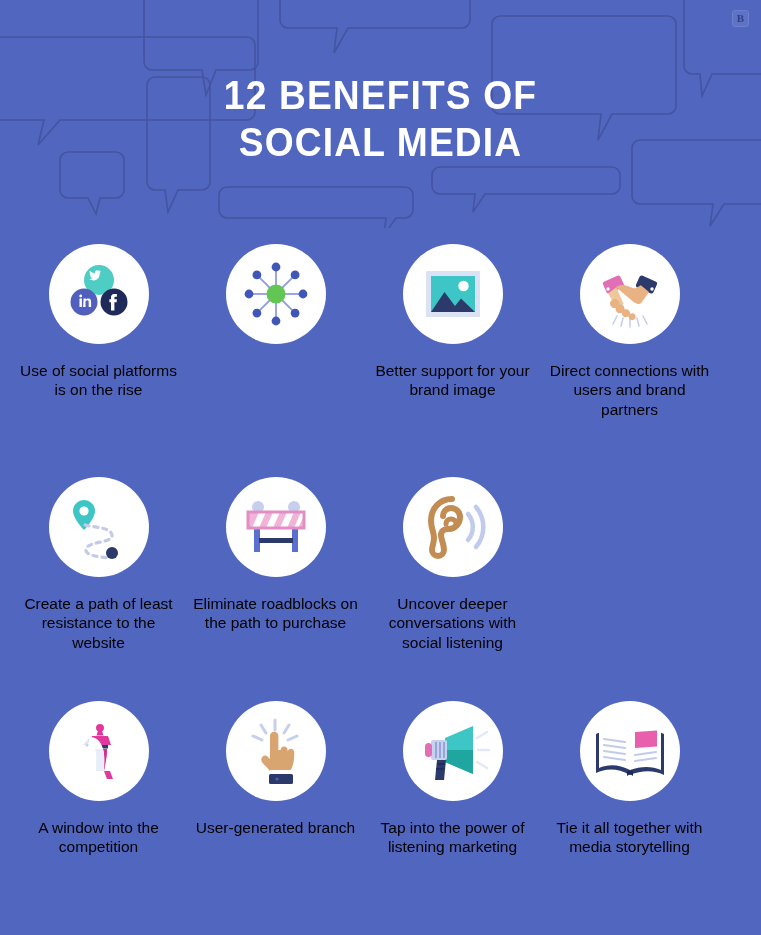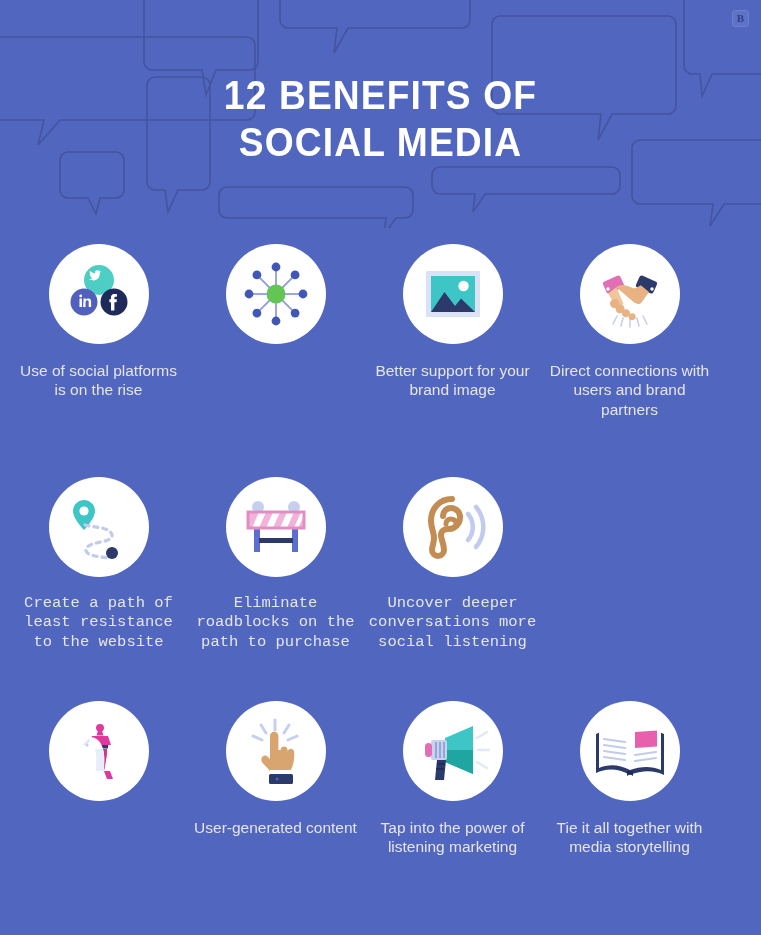--- a/index.html
+++ b/index.html
@@ -56,35 +56,35 @@
     padding:16px 10px 0 10px;
   }
   .row { display:flex; }
   .cell {
     width:177px;
     display:flex;
     flex-direction:column;
     align-items:center;
   }
   .row1 .cell { height:233px; }
-  .row2 .cell { height:224px;font-family:Liberation Mono, monospace; }
+  .row2 .cell { height:224px; }
   .row3 .cell { height:225px; }
 
   .disc {
     width:100px; height:100px;
     border-radius:50%;
     background:#ffffff;
     display:flex; align-items:center; justify-content:center;
     flex:0 0 auto;
   }
   .disc svg { display:block; }
 
   .cap {
     margin-top:17px;
-    color:#e5e5e5;
+    color:#000000;
     font-size:15.5px;
     line-height:1.25;
     text-align:center;
     width:168px;
   }
 
   #footer { position:absolute; left:0; bottom:0; width:761px; height:22px; background:#5166bf; }
 </style>
 </head>
 <body>
@@ -253,21 +253,21 @@
         <div class="disc">
           <svg width="74" height="74" viewBox="0 0 74 74">
             <path d="M36 9C23 9 15 19 15 31c0 7 3 11 3 17 0 5-2 8-2 12a6 6 0 0 0 12 0c0-7-3-10-3-15 0-4 3-6 7-6 7 0 12-5 12-12 0-5-4-9-9-9s-8 4-8 8" fill="none" stroke="#c28c52" stroke-width="6" stroke-linecap="round" stroke-linejoin="round"></path>
             <path d="M30 34c0-3 2-5 5-5s5 2 5 5-2 5-5 5" fill="none" stroke="#c28c52" stroke-width="5" stroke-linecap="round"></path>
             <g fill="none" stroke="#c0cbee" stroke-width="4.5" stroke-linecap="round">
               <path d="M52 24a20 20 0 0 1 0 26"></path>
               <path d="M60 17a31 31 0 0 1 0 40"></path>
             </g>
           </svg>
         </div>
-        <div class="cap">Uncover deeper conversations more social listening</div>
+        <div class="cap">Uncover deeper conversations with social listening</div>
       </div>
     </div>
 
     <div class="row row3">
 
       <div class="cell">
         <div class="disc">
           <svg width="74" height="74" viewBox="0 0 74 74">
             <g>
               <path d="M38 10a4 4 0 0 1 4 4c0 1.4-.7 2.6-1.8 3.3l1.3 4.2h-7l1.3-4.2A3.9 3.9 0 0 1 34 14a4 4 0 0 1 4-4z" fill="#e0399e"></path>
@@ -279,39 +279,40 @@
             </g>
             <g>
               <path d="M28 23c-2 3-5 6-8 8-3 2-5 5-5 9 0 3 2 5 4 5l3-4 2 2c-1 5-2 9-2 14h20c0-8 1-15-1-22-2-8-7-12-13-12z" fill="#ffffff"></path>
               <path d="M27 24c-1.5 2.5-4 5-6.5 7 3 0 5-1 7-3z" fill="#dfe5f7"></path>
               <circle cx="25" cy="31" r="1.6" fill="#c6cfee"></circle>
               <path d="M18 57h24l3 8H15z" fill="#ffffff"></path>
               <path d="M33 35c2 7 1 14 1 22h8c0-8 1-15-1-22z" fill="#e8edfa"></path>
             </g>
           </svg>
         </div>
+        <div class="cap">A window into the competition</div>
       </div>
 
       <div class="cell">
         <div class="disc">
           <svg width="74" height="74" viewBox="0 0 74 74">
             <g stroke="#c6cfee" stroke-width="3" stroke-linecap="round">
               <line x1="36" y1="6" x2="36" y2="16"></line>
               <line x1="22" y1="11" x2="27" y2="19"></line>
               <line x1="50" y1="11" x2="45" y2="19"></line>
               <line x1="14" y1="22" x2="23" y2="26"></line>
               <line x1="58" y1="22" x2="49" y2="26"></line>
             </g>
             <path d="M31 22c0-2.4 1.9-4.3 4.2-4.3s4.2 1.9 4.2 4.3v14h2.2c0-2 1.6-3.6 3.5-3.6s3.5 1.6 3.5 3.6v2c0-1.8 1.5-3.2 3.3-3.2s3.3 1.4 3.3 3.2v3.1c0 9-2.7 14.4-5.5 17.9H32c-2-4-5-6.5-8-9.6-2.2-2.4-2.2-5.4-.3-7 1.8-1.5 3.8-1 5.3.6l2 2.1z" fill="#d8a571"></path>
             <rect x="31" y="56" width="22" height="4" fill="#ffffff"></rect>
             <rect x="30" y="60" width="24" height="10" rx="1.5" fill="#2b3a6b"></rect>
             <circle cx="38" cy="65" r="1.6" fill="#4a5fb8"></circle>
           </svg>
         </div>
-        <div class="cap">User-generated content</div>
+        <div class="cap">User-generated branch</div>
       </div>
 
       <div class="cell">
         <div class="disc">
           <svg width="76" height="74" viewBox="0 0 76 74">
             <g stroke="#e4e9f8" stroke-width="2.6" stroke-linecap="round">
               <line x1="62" y1="24" x2="72" y2="18"></line>
               <line x1="63" y1="36" x2="74" y2="36"></line>
               <line x1="62" y1="48" x2="72" y2="54"></line>
             </g>

